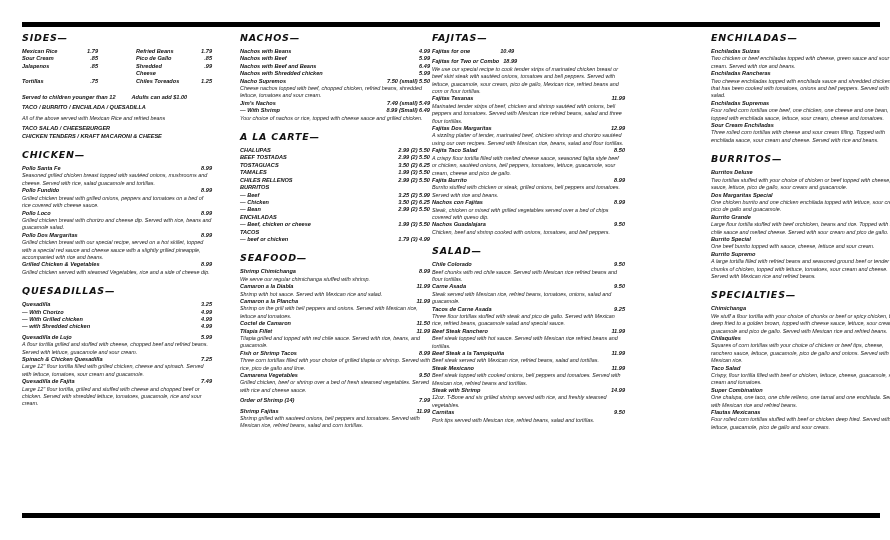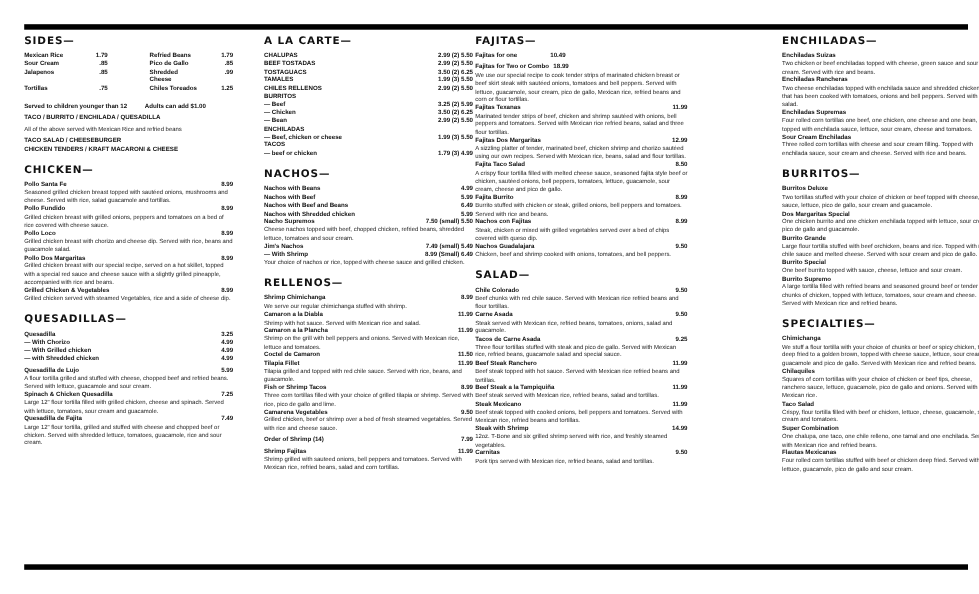--- a/index.html
+++ b/index.html
@@ -6,21 +6,21 @@
   body { width:890px; height:540px; position:relative; overflow:hidden; font-family:"Liberation Sans", sans-serif; color:#111; }
   .rule { position:absolute; left:22px; width:858px; height:5px; background:#000; }
   .rule.top { top:22px; }
   .rule.bottom { top:513px; }
   .col { position:absolute; top:32px; width:190px; font-size:5.6px; line-height:7.4px; }
   .c1 { left:22px; }
   .c2 { left:240px; width:190px; }
   .c3 { left:432px; width:193px; }
   .c4 { left:675px; width:190px;margin-left:36px; }
   .sec-title { font-family:"DejaVu Sans", sans-serif; font-weight:bold; font-size:9.5px; letter-spacing:0.8px; margin:0 0 5px 0; line-height:11px; }
-  .sec { margin-bottom:9px; }
+  .sec { margin-bottom:9px;font-style:italic; }
   .item-head { display:flex; justify-content:space-between; font-weight:bold; font-size:5.6px; }
   .item-desc { color:#222; font-size:5.4px; }
   .sides-grid { display:grid; grid-template-columns:46px 30px 38px 46px 30px; font-weight:bold; row-gap:0; }
   .sides-grid .p { text-align:right; }
   .kid-price { font-size:9px; font-weight:normal; margin-left:8px; letter-spacing:0; }
   .bold { font-weight:bold; }
   .gap { height:3px; }
   .alc-row { display:flex; justify-content:space-between; font-weight:bold; }
 </style>
 </head>
@@ -130,20 +130,54 @@
     <div class="item-head">
         <span>Quesadilla de Fajita</span>
         <span>7.49</span>
       </div>
     <div class="item-desc">Large 12" flour tortilla, grilled and stuffed with cheese and chopped beef or chicken. Served with shredded lettuce, tomatoes, guacamole, rice and sour cream.</div>
   </div>
 </div>
 
 <div class="col c2">
   <div class="sec">
+    <div class="sec-title">NACHOS—</div>
+    <div class="item-head">
+        <span>Nachos with Beans</span>
+        <span>4.99</span>
+      </div>
+    <div class="item-head">
+        <span>Nachos with Beef</span>
+        <span>5.99</span>
+      </div>
+    <div class="item-head">
+        <span>Nachos with Beef and Beans</span>
+        <span>6.49</span>
+      </div>
+    <div class="item-head">
+        <span>Nachos with Shredded chicken</span>
+        <span>5.99</span>
+      </div>
+    <div class="item-head">
+        <span>Nacho Supremos</span>
+        <span>7.50 (small) 5.50</span>
+      </div>
+    <div class="item-desc">Cheese nachos topped with beef, chopped chicken, refried beans, shredded lettuce, tomatoes and sour cream.</div>
+    <div class="item-head">
+        <span>Jim's Nachos</span>
+        <span>7.49 (small) 5.49</span>
+      </div>
+    <div class="item-head">
+        <span>— With Shrimp</span>
+        <span>8.99 (Small) 6.49</span>
+      </div>
+    <div class="item-desc">Your choice of nachos or rice, topped with cheese sauce and grilled chicken.</div>
+  </div>
+
+  <div class="sec">
     <div class="sec-title">A LA CARTE—</div>
     <div class="alc-row">
         <span>CHALUPAS</span>
         <span>2.99 (2) 5.50</span>
       </div>
     <div class="alc-row">
         <span>BEEF TOSTADAS</span>
         <span>2.99 (2) 5.50</span>
       </div>
     <div class="alc-row">
@@ -186,55 +220,21 @@
         <span>TACOS</span>
         <span></span>
       </div>
     <div class="alc-row">
         <span>— beef or chicken</span>
         <span>1.79 (3) 4.99</span>
       </div>
   </div>
 
   <div class="sec">
-    <div class="sec-title">NACHOS—</div>
-    <div class="item-head">
-        <span>Nachos with Beans</span>
-        <span>4.99</span>
-      </div>
-    <div class="item-head">
-        <span>Nachos with Beef</span>
-        <span>5.99</span>
-      </div>
-    <div class="item-head">
-        <span>Nachos with Beef and Beans</span>
-        <span>6.49</span>
-      </div>
-    <div class="item-head">
-        <span>Nachos with Shredded chicken</span>
-        <span>5.99</span>
-      </div>
-    <div class="item-head">
-        <span>Nacho Supremos</span>
-        <span>7.50 (small) 5.50</span>
-      </div>
-    <div class="item-desc">Cheese nachos topped with beef, chopped chicken, refried beans, shredded lettuce, tomatoes and sour cream.</div>
-    <div class="item-head">
-        <span>Jim's Nachos</span>
-        <span>7.49 (small) 5.49</span>
-      </div>
-    <div class="item-head">
-        <span>— With Shrimp</span>
-        <span>8.99 (Small) 6.49</span>
-      </div>
-    <div class="item-desc">Your choice of nachos or rice, topped with cheese sauce and grilled chicken.</div>
-  </div>
-
-  <div class="sec">
-    <div class="sec-title">RELLENOS—</div>
+    <div class="sec-title">SEAFOOD—</div>
     <div class="item-head">
         <span>Shrimp Chimichanga</span>
         <span>8.99</span>
       </div>
     <div class="item-desc">We serve our regular chimichanga stuffed with shrimp.</div>
     <div class="item-head">
         <span>Camaron a la Diabla</span>
         <span>11.99</span>
       </div>
     <div class="item-desc">Shrimp with hot sauce. Served with Mexican rice and salad.</div>

